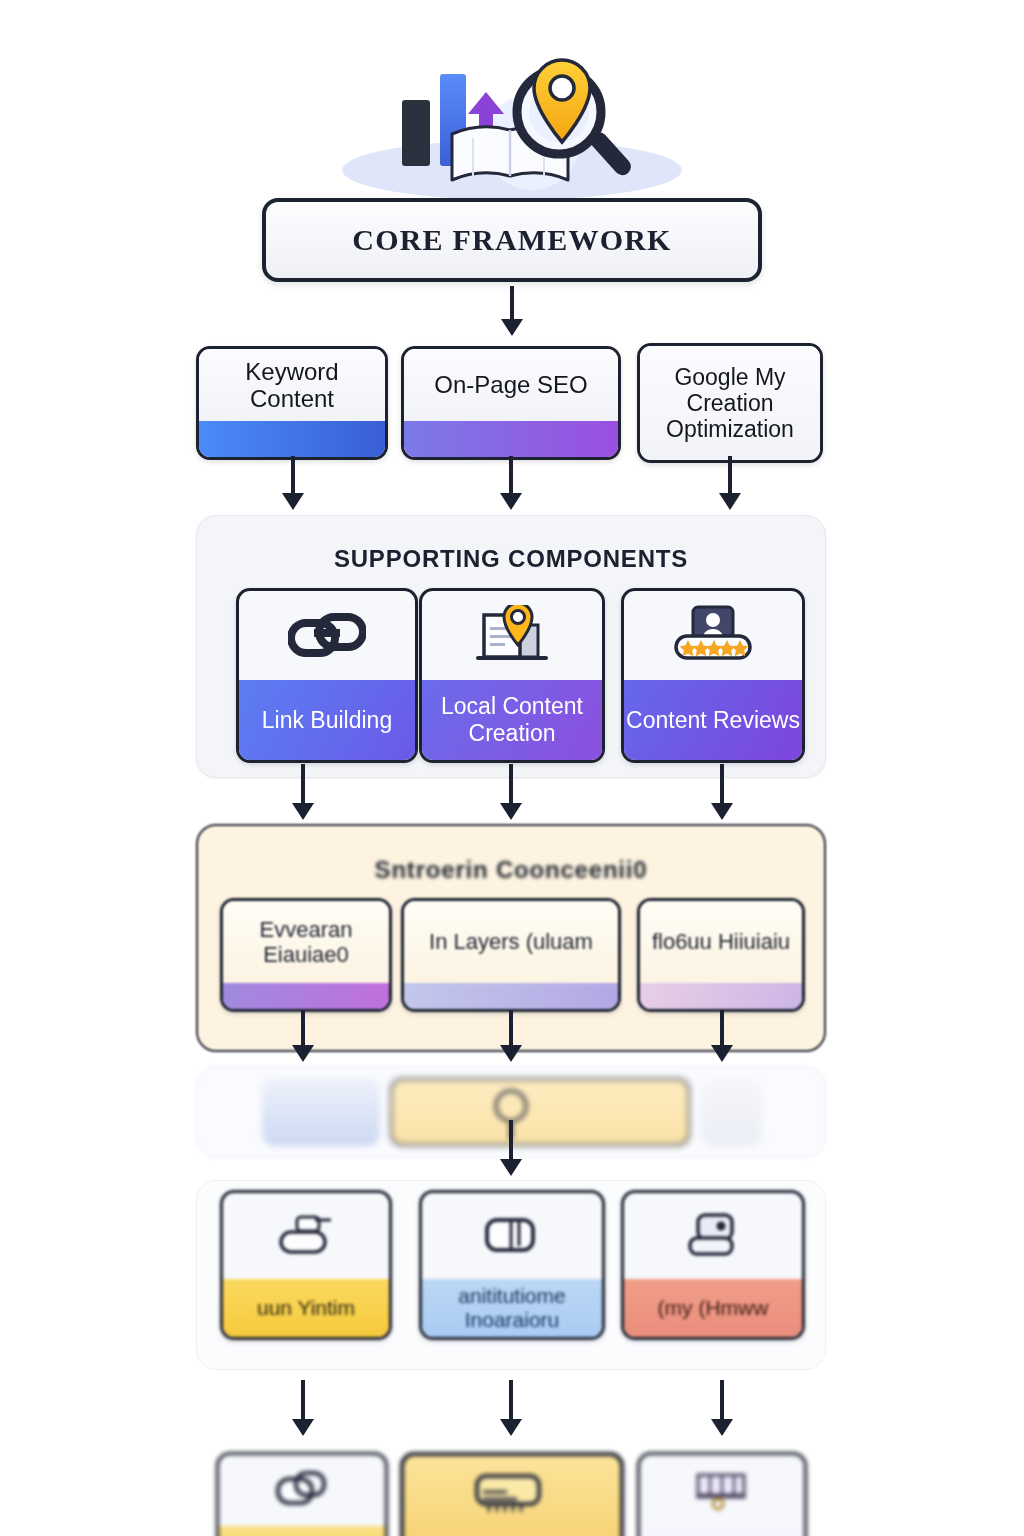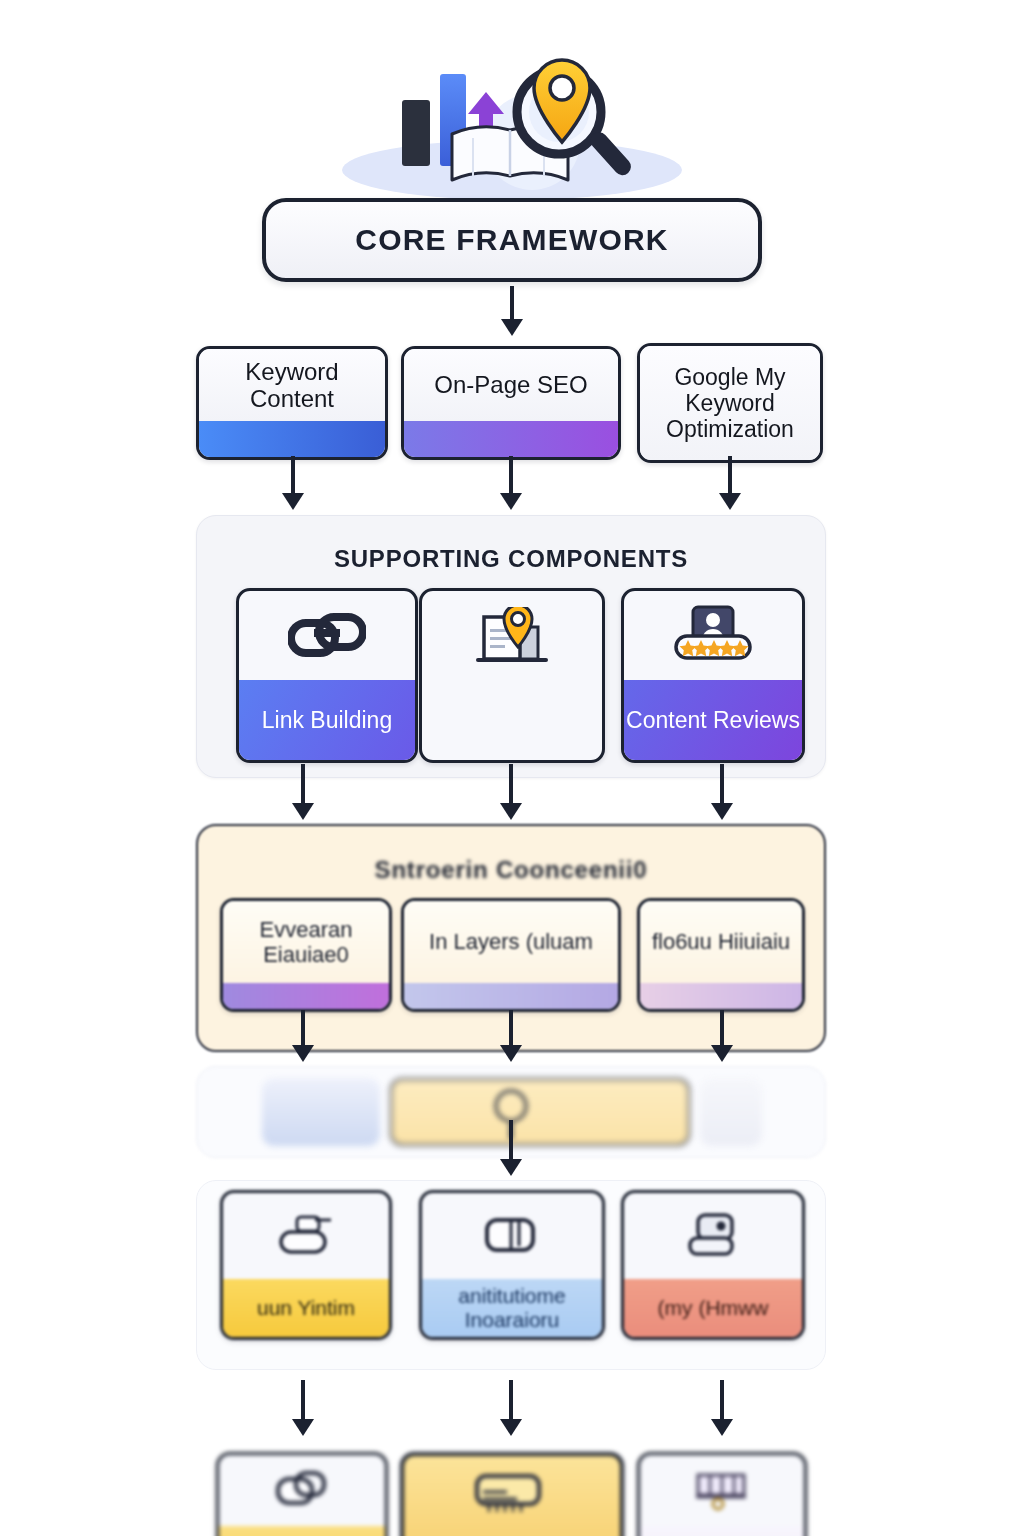--- a/index.html
+++ b/index.html
@@ -13,23 +13,24 @@
   .page { position: relative; width: 1024px; height: 1536px; background:#fff; }
 
   
   .hero { position:absolute; left:0; top:52px; width:1024px; height:150px; }
   .hero-art { position:absolute; left:50%; top:0; transform:translateX(-50%); }
 
   
   .core-banner{
     position:absolute; left:262px; top:198px; width:500px; height:84px;
     background:linear-gradient(180deg,#fdfdff 0%,#eff0f6 100%);
-    border:4px solid #1c2230; border-radius:24px;
+    border:4px solid #1c2230; border-radius:16px;
     display:flex; align-items:center; justify-content:center;
     box-shadow:0 3px 6px rgba(20,24,40,.12);
+    font-family:Liberation Serif, serif;
   }
   .core-banner span{
     font-size:30px; font-weight:700; letter-spacing:1.2px; color:#1b2130;
   }
 
   
   .card{
     position:absolute; border:3px solid #1c2230; border-radius:14px;
     overflow:hidden; background:#f7f8fc;
     display:flex; flex-direction:column;
@@ -202,21 +203,21 @@
     <div class="band"></div>
   </div>
   <div class="card r1c2">
     <div class="top">
       <div class="label">On-Page SEO</div>
     </div>
     <div class="band"></div>
   </div>
   <div class="card r1c3">
     <div class="top">
-      <div class="label">Google My Keyword Optimization</div>
+      <div class="label">Google My Creation Optimization</div>
     </div>
     <div class="band"></div>
   </div>
 
   <div class="arrow" style="left:278px; top:456px; width:30px; height:54px;">
       <div class="stem" style="height:38px;"></div>
       <div class="head"></div>
     </div>
   <div class="arrow" style="left:496px; top:456px; width:30px; height:54px;">
       <div class="stem" style="height:38px;"></div>
@@ -249,20 +250,23 @@
       <svg width="92" height="60" viewBox="0 0 92 60">
         <rect x="46" y="20" width="26" height="32" fill="#ccd1dd" stroke="#23283a" stroke-width="3"></rect>
         <rect x="18" y="10" width="36" height="42" fill="#fdfdff" stroke="#23283a" stroke-width="3.5"></rect>
         <rect x="24" y="22" width="22" height="3" fill="#aab4c9"></rect>
         <rect x="24" y="30" width="22" height="3" fill="#aab4c9"></rect>
         <rect x="24" y="38" width="15" height="3" fill="#aab4c9"></rect>
         <rect x="10" y="51" width="72" height="4" rx="2" fill="#23283a"></rect>
         <path d="M38 12 a14 14 0 0 1 28 0 c0 12 -14 28 -14 28 s-14 -16 -14 -28 z" fill="#ffb619" stroke="#23283a" stroke-width="3"></path>
         <circle cx="52" cy="12" r="6.5" fill="#fff" stroke="#23283a" stroke-width="3"></circle>
       </svg>
+    </div>
+    <div class="band">
+      <span>Local Content Creation</span>
     </div>
   </div>
 
   <div class="card sup-card s3">
     <div class="icon">
       <svg width="96" height="62" viewBox="0 0 96 62">
         <rect x="28" y="3" width="40" height="36" rx="5" fill="#424769" stroke="#23283a" stroke-width="3"></rect>
         <circle cx="48" cy="16" r="7" fill="#fff"></circle>
         <path d="M37 36 a11 11 0 0 1 22 0 z" fill="#fff"></path>
         <rect x="11" y="32" width="74" height="22" rx="11" fill="#fbfcff" stroke="#23283a" stroke-width="3.5"></rect>

